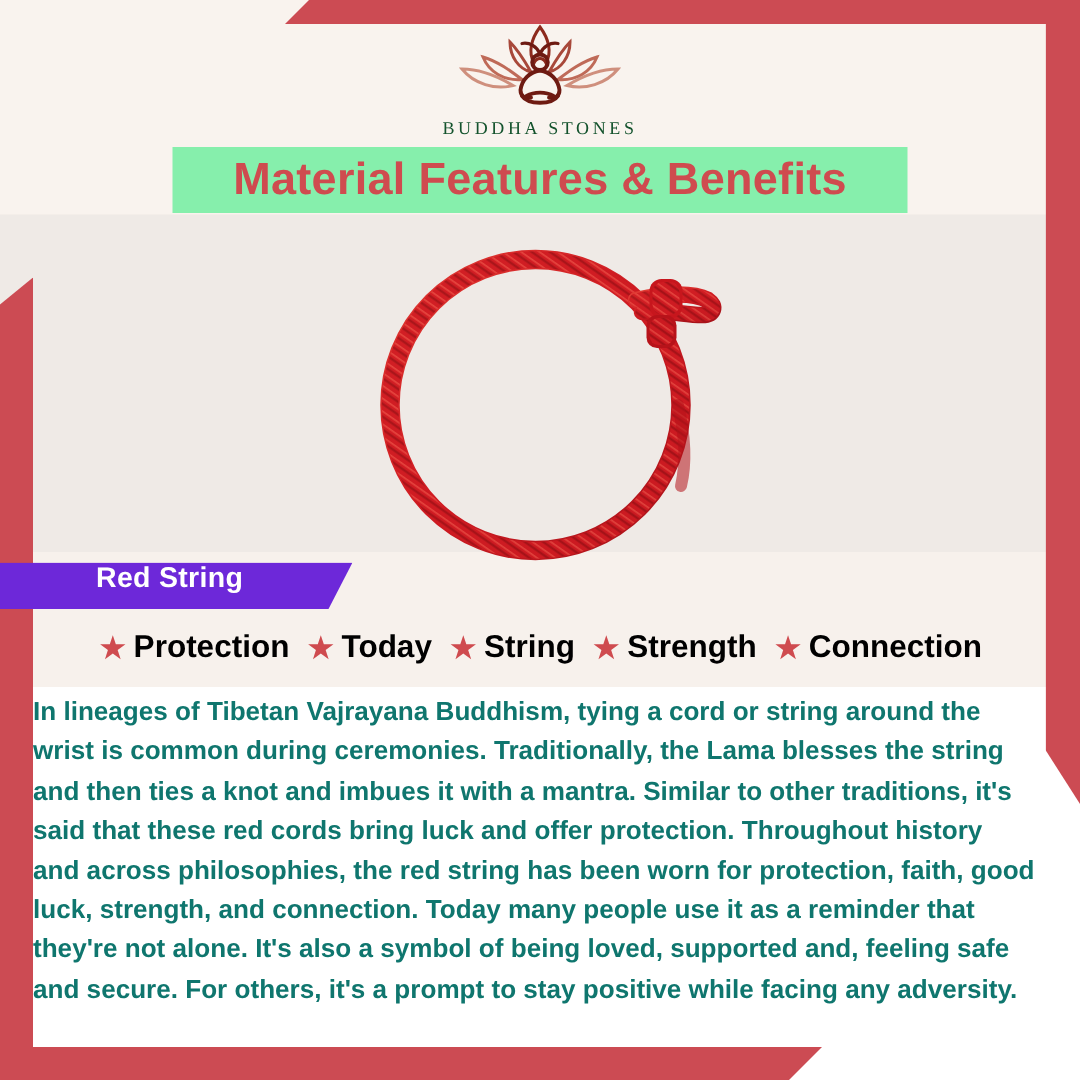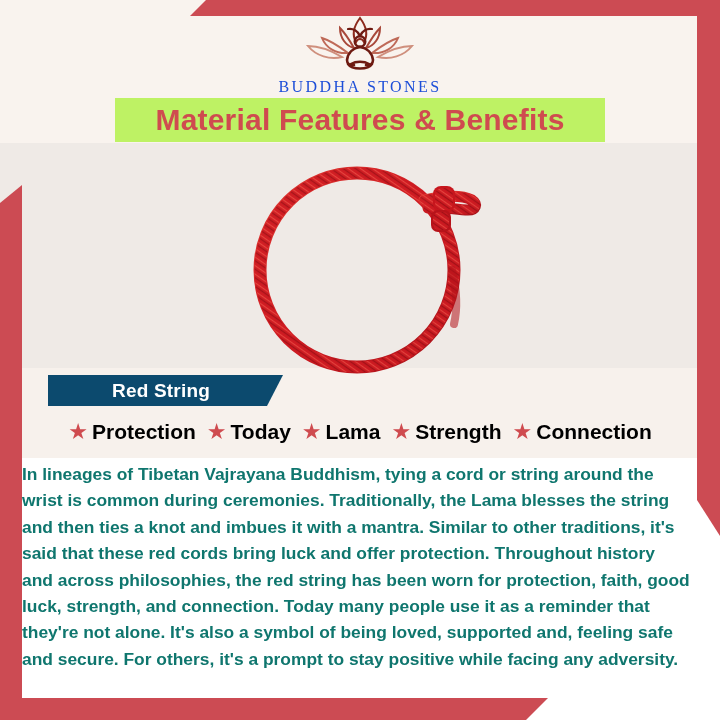--- a/index.html
+++ b/index.html
@@ -81,33 +81,33 @@
   
   .logo-wrap {
     position: absolute;
     left: 0; top: 14px;
     width: 720px;
     text-align: center;
   }
   .logo-mark { display: block; margin: 0 auto; }
   .logo-text {
     margin-top: 2px;
-    font-size: 16px;
+    font-size: 12px;
     letter-spacing: 2.4px;
-    color: #1d4ed8;
+    color: #14532d;
     font-family: "Liberation Serif", serif;
     font-weight: 400;
   }
 
   
   .title-banner {
     position: absolute;
     left: 115px; top: 98px;
     width: 490px; height: 44px;
-    background: #bef264;
+    background: #86efac;
     display: flex;
     align-items: center;
     justify-content: center;
   }
   .title-banner .title {
     font-size: 30px;
     font-weight: bold;
     color: #cf4b4f;
     letter-spacing: 0.2px;
     white-space: nowrap;
@@ -118,25 +118,23 @@
     position: absolute;
     left: 228px; top: 152px;
     width: 272px; height: 222px;
   }
 
   
   .label-band {
     position: absolute;
     left: 0; top: 375px;
     width: 235px; height: 31px;
-    background: #0c4a6e;
+    background: #6d28d9;
     clip-path: polygon(0 0, 100% 0, calc(100% - 16px) 100%, 0 100%);
     display: flex;
-    align-items: center;
-    margin-left: 48px;
   }
   .label-band .label-text {
     color: #ffffff;
     font-size: 19px;
     font-weight: bold;
     margin-left: 64px;
     letter-spacing: 0.2px;
   }
 
   
@@ -259,21 +257,21 @@
     <div class="benefit">
       <span class="star">★</span>
       <span class="benefit-label">Protection</span>
     </div>
     <div class="benefit">
       <span class="star">★</span>
       <span class="benefit-label">Today</span>
     </div>
     <div class="benefit">
       <span class="star">★</span>
-      <span class="benefit-label">Lama</span>
+      <span class="benefit-label">String</span>
     </div>
     <div class="benefit">
       <span class="star">★</span>
       <span class="benefit-label">Strength</span>
     </div>
     <div class="benefit">
       <span class="star">★</span>
       <span class="benefit-label">Connection</span>
     </div>
   </div>

